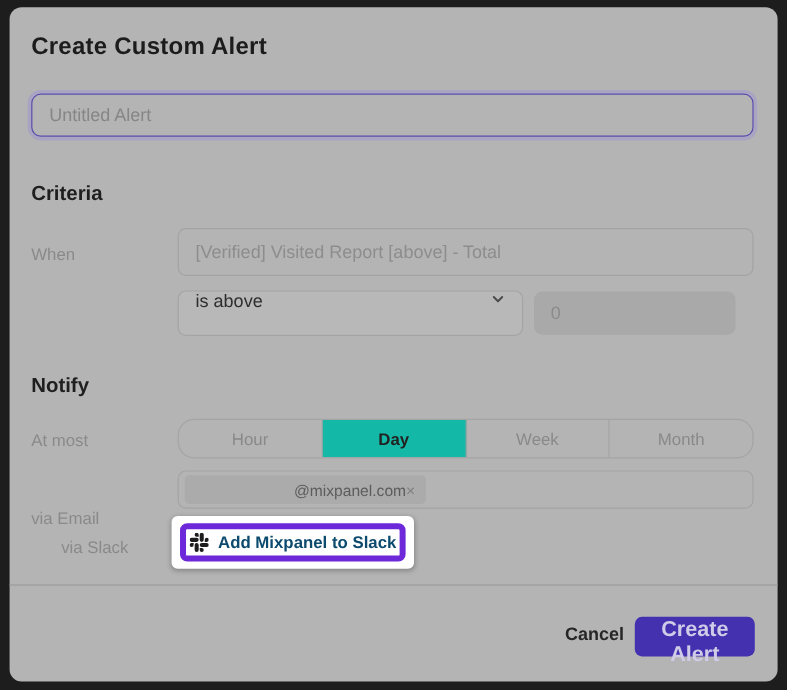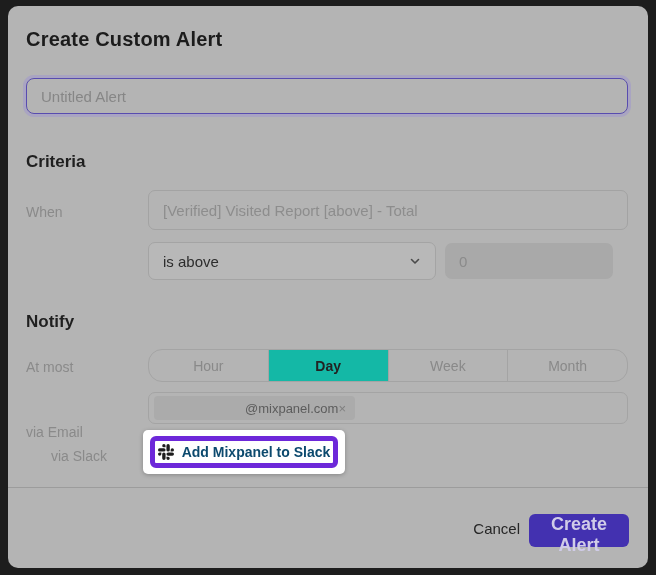--- a/index.html
+++ b/index.html
@@ -43,21 +43,21 @@
 
   .when-input {
     position:absolute; left:140px; top:184px; width:480px; height:40px;
     border:1px solid #a3a3a3; border-radius:7px;
     display:flex; align-items:center; padding:0 14px;
     font-size:15px; color:#8d8d8d; white-space:nowrap; overflow:hidden;
   }
   .condition-select {
     position:absolute; left:140px; top:236px; width:288px; height:38px;
     background:#b8b8b8; border:1px solid #a4a4a4; border-radius:7px;
-    display:flex; align-items:center; justify-content:space-between;
+    display:flex; justify-content:space-between;
     padding:0 14px; font-size:15px; color:#2d2d2d; cursor:pointer;
   }
   .chevron { width:12px; height:12px; display:block; }
   .threshold-input {
     position:absolute; left:437px; top:237px; width:168px; height:36px;
     background:#a9a9a9; border:none; border-radius:7px;
     display:flex; align-items:center; padding:0 14px;
     font-size:15px; color:#8b8b8b;
   }
 
@@ -100,21 +100,21 @@
   }
   .slack-logo { width:16px; height:16px; display:block; }
 
   .footer-divider {
     position:absolute; left:0; top:481px; width:640px; height:0;
     border-top:1px solid #9c9c9c;
   }
   .footer { position:absolute; left:0; top:481px; width:640px; height:81px; }
   .cancel-button {
     position:absolute; right:128px; top:33px;
-    font-size:15px; font-weight:normal; color:#262626;
+    font-size:15px; font-weight:bold; color:#262626;
     background:none; border:none; cursor:pointer; font-family:inherit;
   }
   .create-button {
     position:absolute; right:19px; top:27px; width:100px; height:33px;
     border:none; border-radius:6px; cursor:pointer; font-family:inherit;
     font-size:18px; font-weight:bold;
   }
 </style>
 </head>
 <body>

